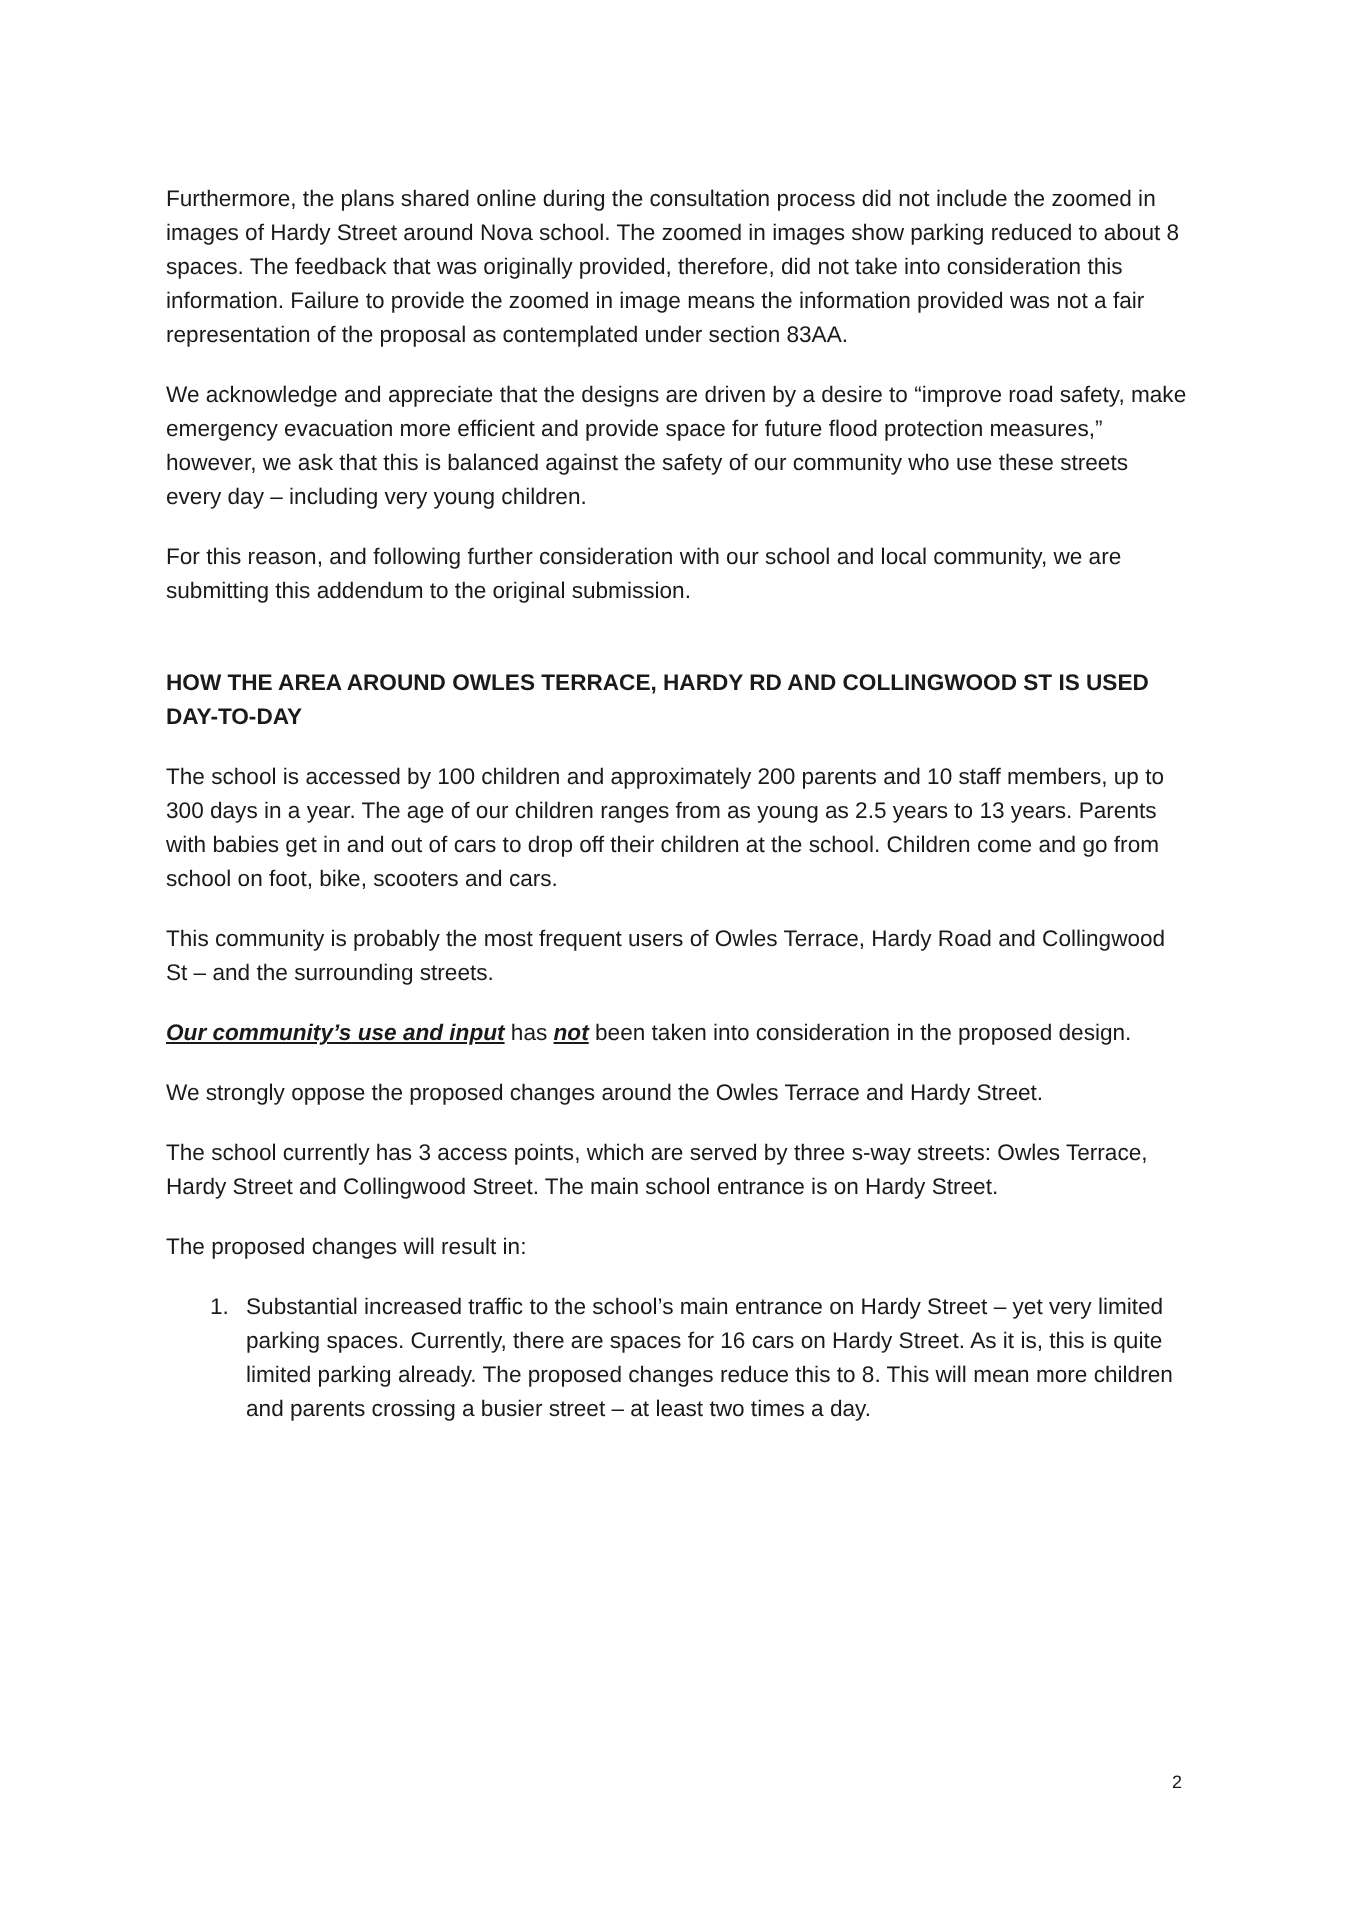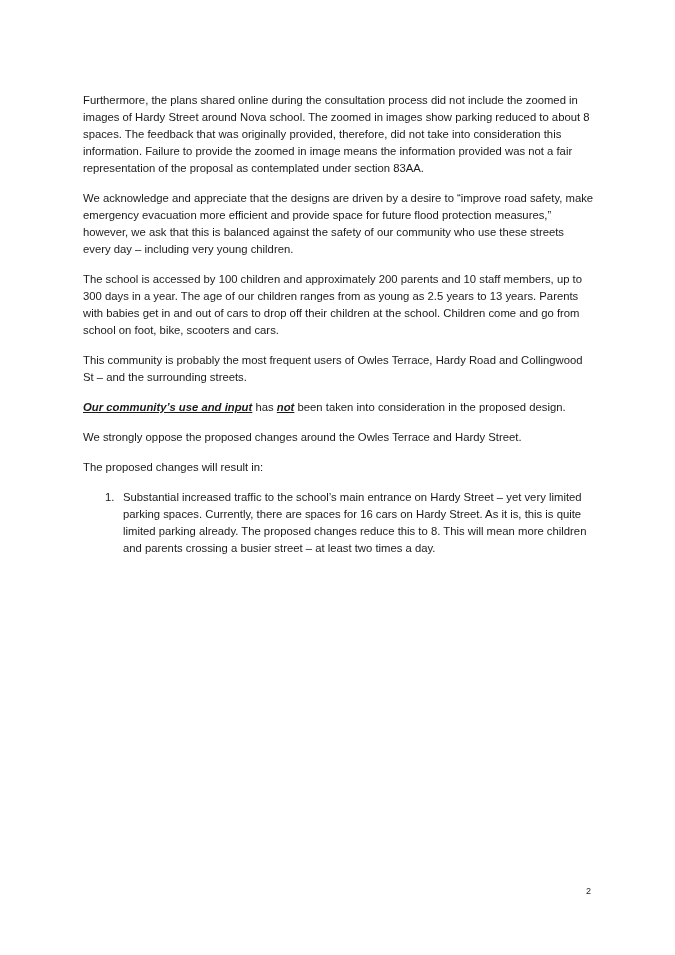--- a/index.html
+++ b/index.html
@@ -61,31 +61,34 @@
 </head>
 <body>
 
 <div class="page">
   <div class="content">
 
     <p class="para">Furthermore, the plans shared online during the consultation process did not include the zoomed in images of Hardy Street around Nova school. The zoomed in images show parking reduced to about 8 spaces. The feedback that was originally provided, therefore, did not take into consideration this information. Failure to provide the zoomed in image means the information provided was not a fair representation of the proposal as contemplated under section 83AA.</p>
 
     <p class="para">We acknowledge and appreciate that the designs are driven by a desire to “improve road safety, make emergency evacuation more efficient and provide space for future flood protection measures,” however, we ask that this is balanced against the safety of our community who use these streets every day – including very young children.</p>
 
+    <p class="para">For this reason, and following further consideration with our school and local community, we are submitting this addendum to the original submission.</p>
 
+    <div class="heading">HOW THE AREA AROUND OWLES TERRACE, HARDY RD AND COLLINGWOOD ST IS USED DAY-TO-DAY</div>
 
     <p class="para">The school is accessed by 100 children and approximately 200 parents and 10 staff members, up to 300 days in a year. The age of our children ranges from as young as 2.5 years to 13 years. Parents with babies get in and out of cars to drop off their children at the school. Children come and go from school on foot, bike, scooters and cars.</p>
 
     <p class="para">This community is probably the most frequent users of Owles Terrace, Hardy Road and Collingwood St – and the surrounding streets.</p>
 
     <p class="para"><span class="emphasis">Our community’s use and input</span><span> has </span><span class="emphasis">not</span><span> been taken into consideration in the proposed design.</span></p>
 
     <p class="para">We strongly oppose the proposed changes around the Owles Terrace and Hardy Street.</p>
 
 
+    <p class="para">The school currently has 3 access points, which are served by three s-way streets: Owles Terrace, Hardy Street and Collingwood Street. The main school entrance is on Hardy Street.</p>
 
     <p class="para">The proposed changes will result in:</p>
 
     <div class="num-list">
       <div class="num-list-item">
         <span class="num-list-marker">1.</span>
         <span>Substantial increased traffic to the school’s main entrance on Hardy Street – yet very limited parking spaces. Currently, there are spaces for 16 cars on Hardy Street. As it is, this is quite limited parking already. The proposed changes reduce this to 8. This will mean more children and parents crossing a busier street – at least two times a day.</span>
       </div>
     </div>
 

